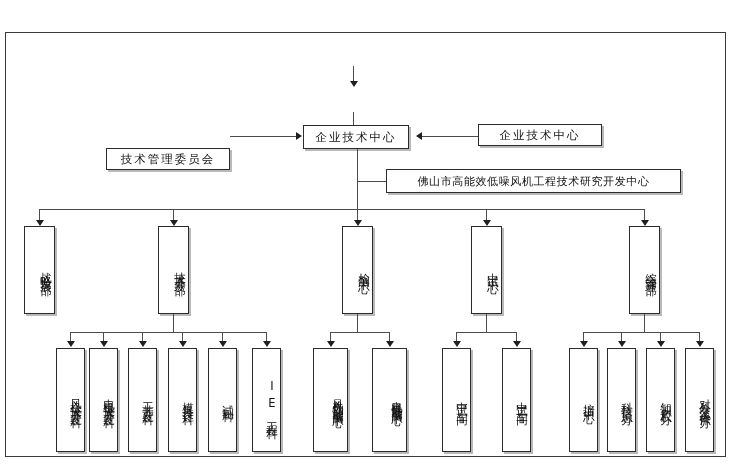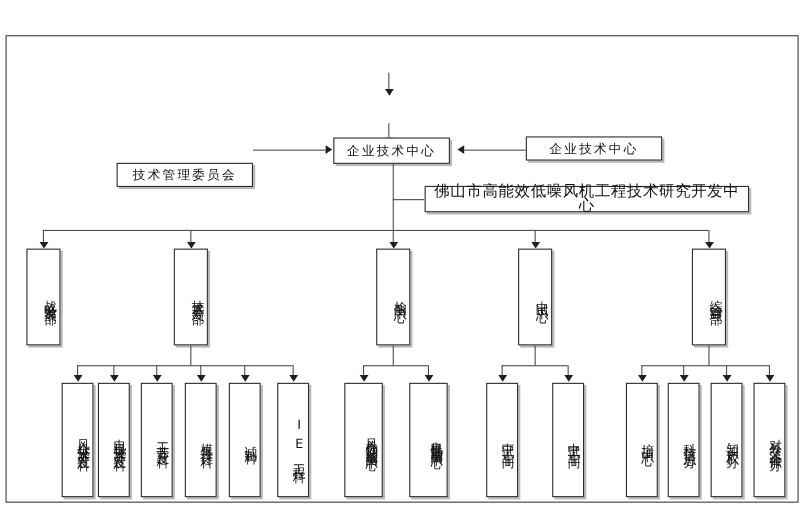--- a/index.html
+++ b/index.html
@@ -129,21 +129,21 @@
   <div class="node h shadow" style="left:106px;top:124px;width:124px;height:22px;margin-top:24px;">技术管理委员会</div>
   <div class="ln h" style="left:230px;top:136px;width:66px;"></div>
   <div class="arrow-right" style="left:296px;top:132px;"></div>
 
   <div class="node h shadow" style="left:478px;top:124px;width:124px;height:22px;">企业技术中心</div>
   <div class="ln h" style="left:422px;top:136px;width:56px;"></div>
   <div class="arrow-left" style="left:416px;top:132px;"></div>
 
   <div class="ln v" style="left:357px;top:149px;height:32px;"></div>
   <div class="ln h" style="left:357px;top:181px;width:29px;"></div>
-  <div class="node h shadow" style="left:386px;top:169px;width:295px;height:24px;font-size:14px;letter-spacing:0.6px;">佛山市高能效低噪风机工程技术研究开发中心</div>
+  <div class="node h shadow" style="left:386px;top:169px;width:295px;height:24px;font-size:11px;letter-spacing:0.6px;">佛山市高能效低噪风机工程技术研究开发中心</div>
 
   <div class="ln v" style="left:357px;top:181px;height:28px;"></div>
   <div class="ln h" style="left:39px;top:209px;width:605px;"></div>
 
   <div class="ln v" style="left:39px;top:209px;height:12px;"></div>
   <div class="arrow-down" style="left:36px;top:220px;"></div>
 
   <div class="ln v" style="left:173px;top:209px;height:12px;"></div>
   <div class="arrow-down" style="left:170px;top:220px;"></div>
 

